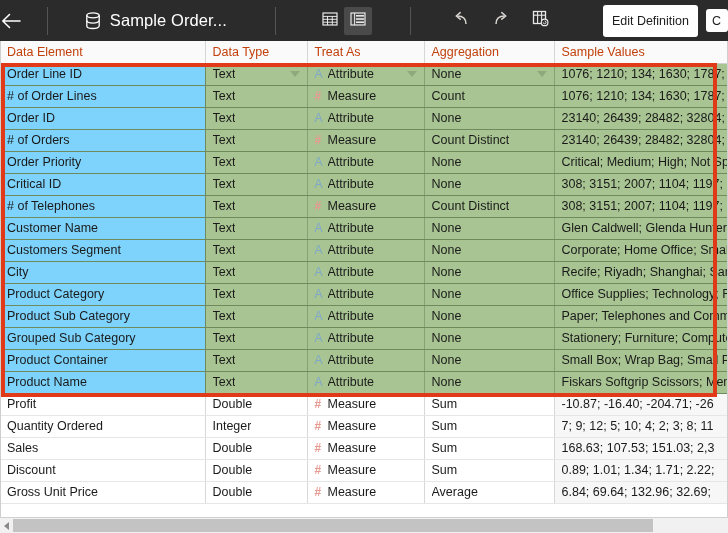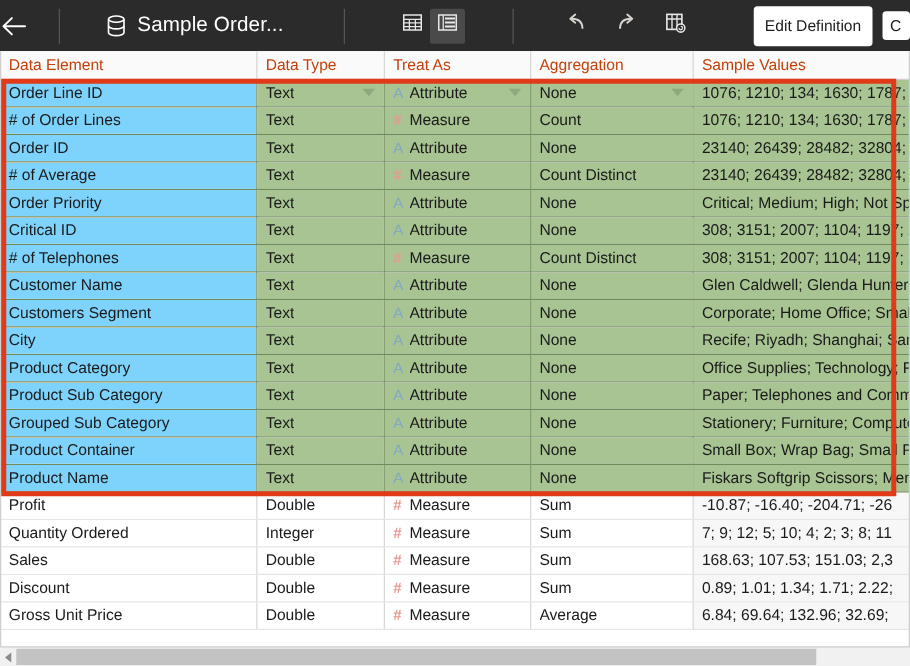--- a/index.html
+++ b/index.html
@@ -391,21 +391,21 @@
             </div>
           </td>
           <td>
             <div class="cell-inner">
               <span class="cell-text">None</span>
             </div>
           </td>
           <td class="cell-vals">23140; 26439; 28482; 32804; 35</td>
         </tr>
         <tr class="green">
-          <td class="cell-name"># of Average</td>
+          <td class="cell-name"># of Orders</td>
           <td>
             <div class="cell-inner">
               <span class="cell-text">Text</span>
             </div>
           </td>
           <td>
             <div class="cell-inner">
               <span class="mk mk-h">#</span>
               <span class="cell-text">Measure</span>
             </div>

